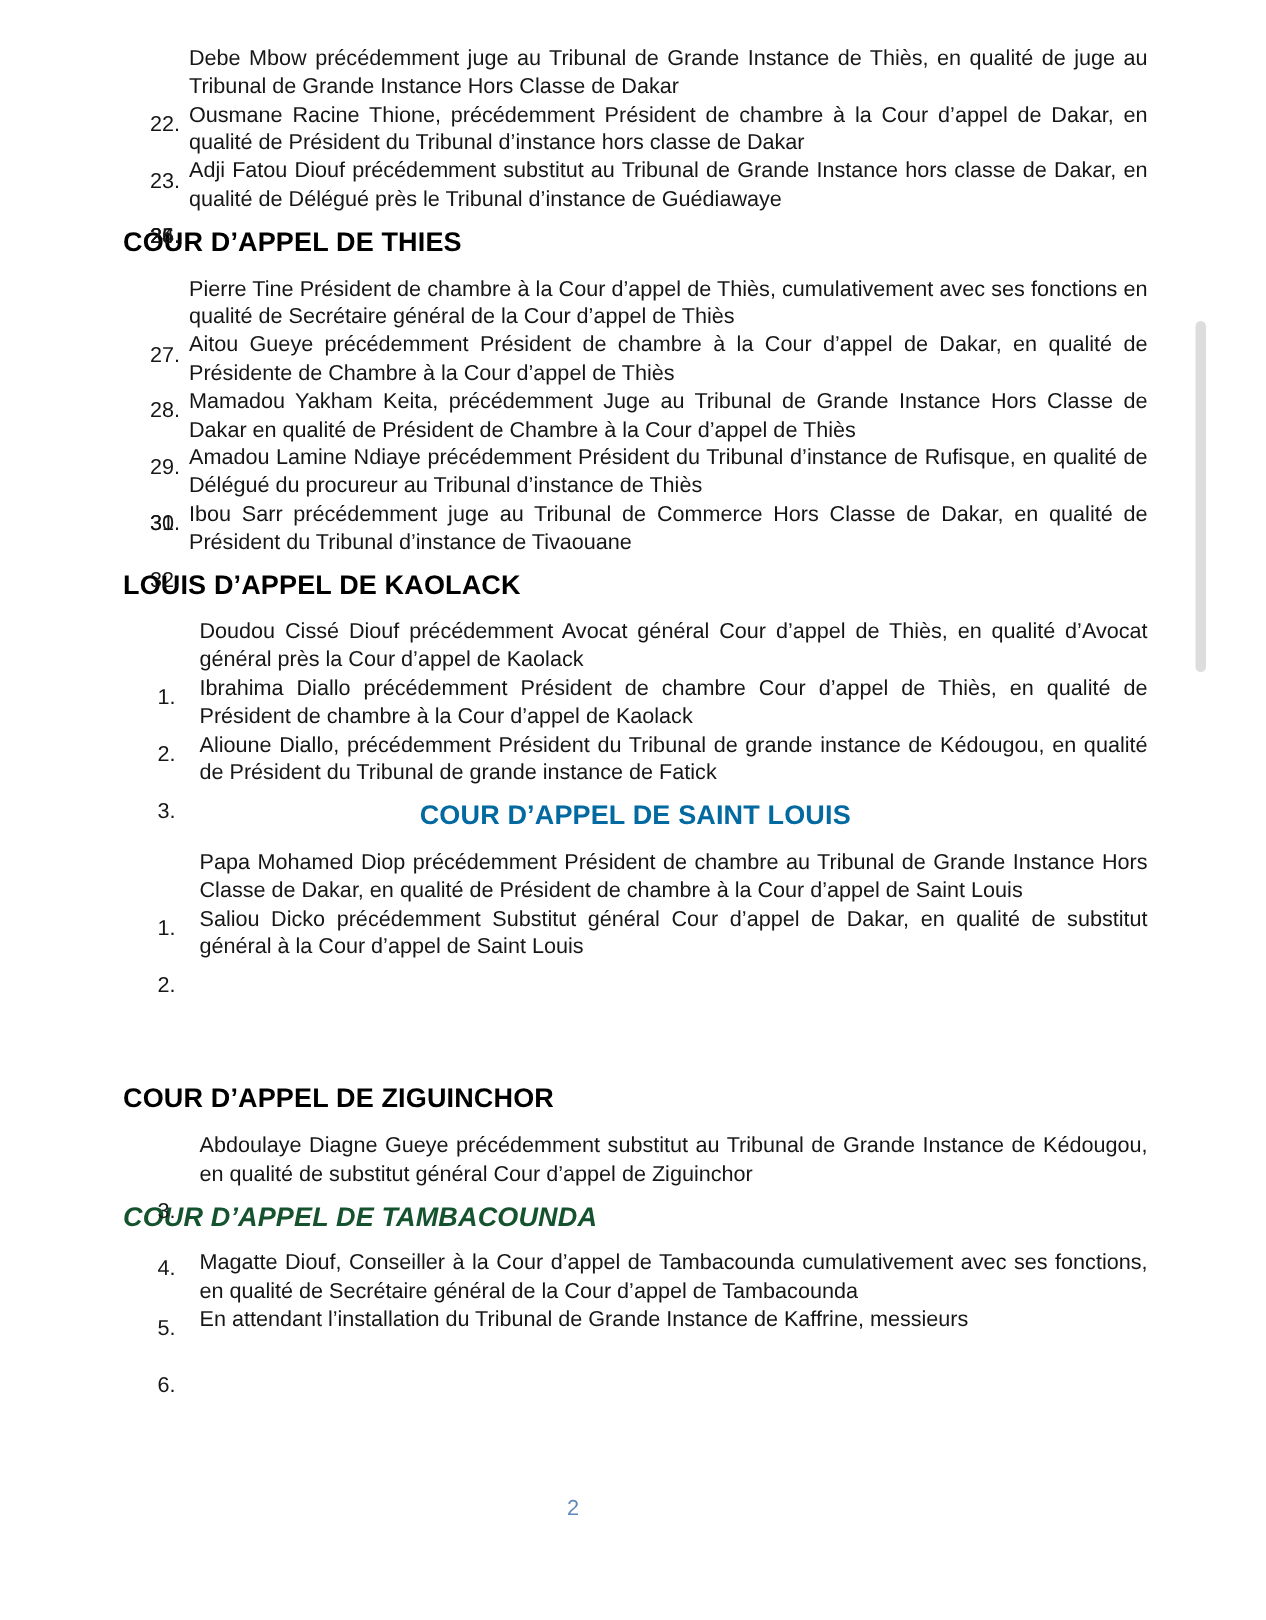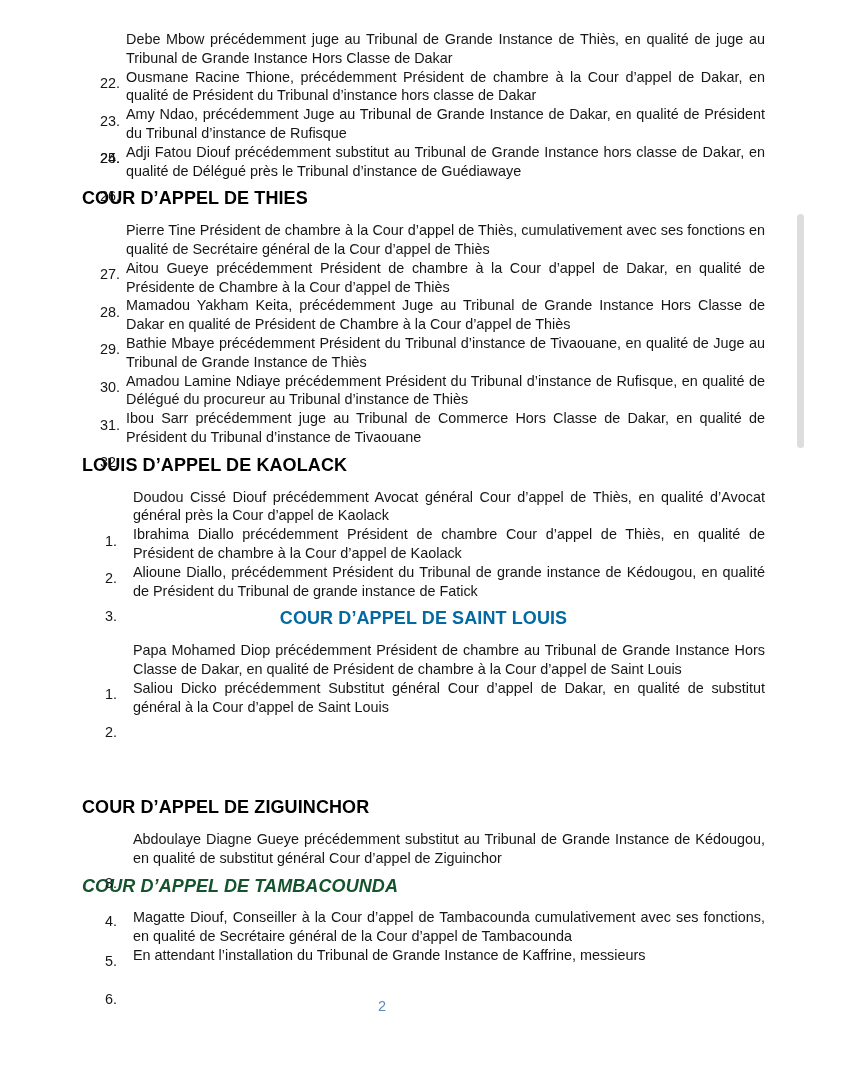--- a/index.html
+++ b/index.html
@@ -70,27 +70,27 @@
 </style>
 </head>
 <body>
 
 <div class="page">
 
   <div class="content">
       <div class="list-item"><span class="num">22.</span><span>Debe Mbow précédemment juge au Tribunal de Grande Instance de Thiès, en qualité de juge au Tribunal de Grande Instance Hors Classe de Dakar</span></div>
       <div class="list-item"><span class="num">23.</span><span>Ousmane Racine Thione, précédemment Président de chambre à la Cour d’appel de Dakar, en qualité de Président du Tribunal d’instance hors classe de Dakar</span></div>
       <div class="list-item"><span class="num">24.</span></div>
-      <div class="list-item"><span class="num">25.</span><span>Amy Ndao, précédemment Juge au Tribunal de Grande Instance de Dakar, en qualité de Président du Tribunal d’instance de Rufisque</span></div>
+      <div class="list-item"><span class="num">25.</span></div>
       <div class="list-item"><span class="num">26.</span><span>Adji Fatou Diouf précédemment substitut au Tribunal de Grande Instance hors classe de Dakar, en qualité de Délégué près le Tribunal d’instance de Guédiawaye</span></div>
       <div class="section-heading" style="color: rgb(0, 0, 0);">COUR D’APPEL DE THIES</div>
       <div class="list-item"><span class="num">27.</span><span>Pierre Tine Président de chambre à la Cour d’appel de Thiès, cumulativement avec ses fonctions en qualité de Secrétaire général de la Cour d’appel de Thiès</span></div>
       <div class="list-item"><span class="num">28.</span><span>Aitou Gueye précédemment Président de chambre à la Cour d’appel de Dakar, en qualité de Présidente de Chambre à la Cour d’appel de Thiès</span></div>
       <div class="list-item"><span class="num">29.</span><span>Mamadou Yakham Keita, précédemment Juge au Tribunal de Grande Instance Hors Classe de Dakar en qualité de Président de Chambre à la Cour d’appel de Thiès</span></div>
-      <div class="list-item"><span class="num">30.</span><span>Bathie Mbaye précédemment Président du Tribunal d’instance de Tivaouane, en qualité de Juge au Tribunal de Grande Instance de Thiès</span></div>
+      <div class="list-item"><span class="num">30.</span></div>
       <div class="list-item"><span class="num">31.</span><span>Amadou Lamine Ndiaye précédemment Président du Tribunal d’instance de Rufisque, en qualité de Délégué du procureur au Tribunal d’instance de Thiès</span></div>
       <div class="list-item"><span class="num">32.</span><span>Ibou Sarr précédemment juge au Tribunal de Commerce Hors Classe de Dakar, en qualité de Président du Tribunal d’instance de Tivaouane</span></div>
       <div class="section-heading" style="color: rgb(0, 0, 0);">LOUIS D’APPEL DE KAOLACK</div>
       <div class="list-item short"><span class="num">1.</span><span>Doudou Cissé Diouf précédemment Avocat général Cour d’appel de Thiès, en qualité d’Avocat général près la Cour d’appel de Kaolack</span></div>
       <div class="list-item short"><span class="num">2.</span><span>Ibrahima Diallo précédemment Président de chambre Cour d’appel de Thiès, en qualité de Président de chambre à la Cour d’appel de Kaolack</span></div>
       <div class="list-item short"><span class="num">3.</span><span>Alioune Diallo, précédemment Président du Tribunal de grande instance de Kédougou, en qualité de Président du Tribunal de grande instance de Fatick</span></div>
       <div class="section-heading" style="color: #0369a1; text-align: center;">COUR D’APPEL DE SAINT LOUIS</div>
       <div class="list-item short"><span class="num">1.</span><span>Papa Mohamed Diop précédemment Président de chambre au Tribunal de Grande Instance Hors Classe de Dakar, en qualité de Président de chambre à la Cour d’appel de Saint Louis</span></div>
       <div class="list-item short"><span class="num">2.</span><span>Saliou Dicko précédemment Substitut général Cour d’appel de Dakar, en qualité de substitut général à la Cour d’appel de Saint Louis</span></div>
       <div class="gap-spacer"></div>

